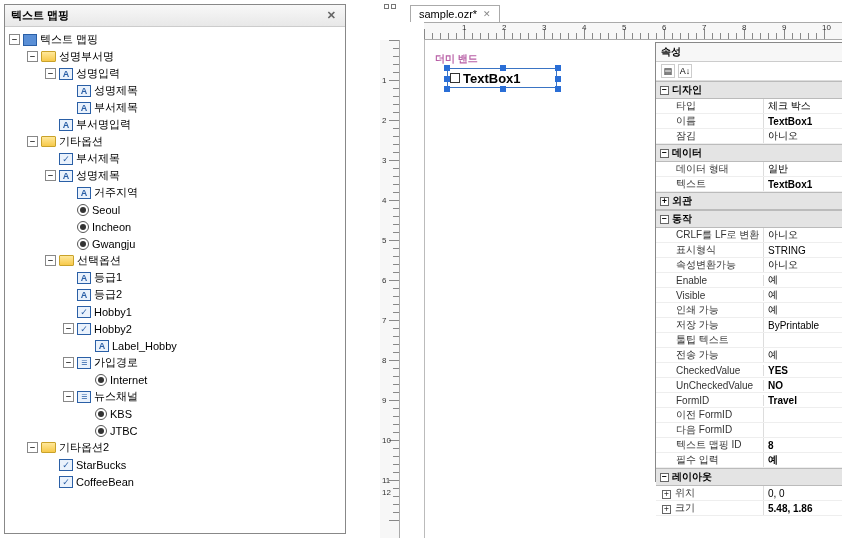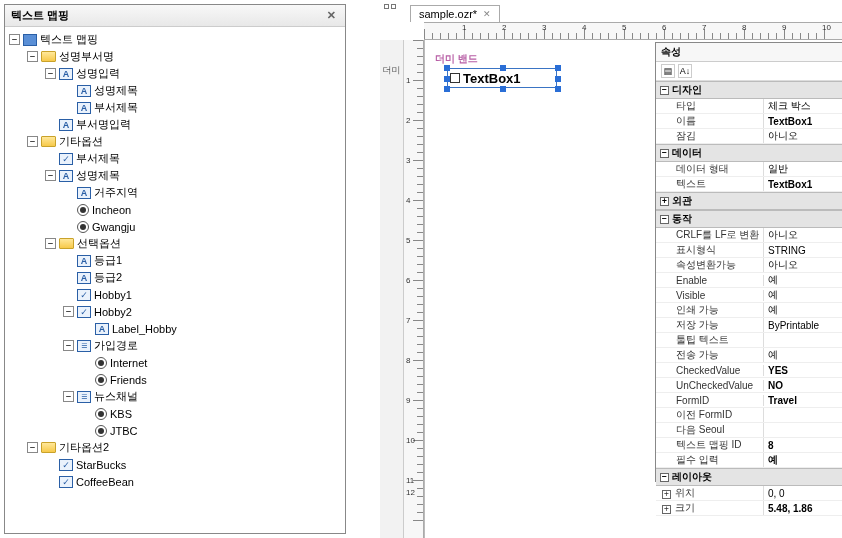--- a/index.html
+++ b/index.html
@@ -378,20 +378,26 @@
       <div class="tree-node">
         <span class="indent" style="width: 54px;"></span>
         <span class="toggle-empty"></span>
         <span class="icon icon-a">A</span>
         <span class="node-label">거주지역</span>
       </div>
       <div class="tree-node">
         <span class="indent" style="width: 54px;"></span>
         <span class="toggle-empty"></span>
         <span class="icon icon-radio"></span>
+        <span class="node-label">Seoul</span>
+      </div>
+      <div class="tree-node">
+        <span class="indent" style="width: 54px;"></span>
+        <span class="toggle-empty"></span>
+        <span class="icon icon-radio"></span>
         <span class="node-label">Incheon</span>
       </div>
       <div class="tree-node">
         <span class="indent" style="width: 54px;"></span>
         <span class="toggle-empty"></span>
         <span class="icon icon-radio"></span>
         <span class="node-label">Gwangju</span>
       </div>
       <div class="tree-node">
         <span class="indent" style="width: 36px;"></span>
@@ -433,26 +439,20 @@
         <span class="indent" style="width: 54px;"></span>
         <span class="toggle">−</span>
         <span class="icon icon-list">☰</span>
         <span class="node-label">가입경로</span>
       </div>
       <div class="tree-node">
         <span class="indent" style="width: 72px;"></span>
         <span class="toggle-empty"></span>
         <span class="icon icon-radio"></span>
         <span class="node-label">Internet</span>
-      </div>
-      <div class="tree-node">
-        <span class="indent" style="width: 72px;"></span>
-        <span class="toggle-empty"></span>
-        <span class="icon icon-radio"></span>
-        <span class="node-label">Friends</span>
       </div>
       <div class="tree-node">
         <span class="indent" style="width: 54px;"></span>
         <span class="toggle">−</span>
         <span class="icon icon-list">☰</span>
         <span class="node-label">뉴스채널</span>
       </div>
       <div class="tree-node">
         <span class="indent" style="width: 72px;"></span>
         <span class="toggle-empty"></span>
@@ -555,21 +555,20 @@
       <div class="num" style="left: 358px;">9</div>
       <div class="tick" style="left: 368px;"></div>
       <div class="tick" style="left: 376px;"></div>
       <div class="tick" style="left: 384px;"></div>
       <div class="tick" style="left: 392px;"></div>
       <div class="tick major" style="left: 400px;"></div>
       <div class="num" style="left: 398px;">10</div>
     </div>
   <div class="work">
     <div class="left-ruler-col">
-      <div class="dummy-col">더미</div>
       <div class="ruler-v" id="rulerV">
           <div class="tickv major" style="top: 0px;"></div>
           <div class="tickv" style="top: 8px;"></div>
           <div class="tickv" style="top: 16px;"></div>
           <div class="tickv" style="top: 24px;"></div>
           <div class="tickv" style="top: 32px;"></div>
           <div class="tickv major" style="top: 40px;"></div>
           <div class="numv" style="top: 36px;">1</div>
           <div class="tickv" style="top: 48px;"></div>
           <div class="tickv" style="top: 56px;"></div>
@@ -746,21 +745,21 @@
             </div>
             <div class="prop-row">
               <div class="prop-key">FormID</div>
               <div class="prop-val bold">Travel</div>
             </div>
             <div class="prop-row">
               <div class="prop-key">이전 FormID</div>
               <div class="prop-val"></div>
             </div>
             <div class="prop-row">
-              <div class="prop-key">다음 Seoul</div>
+              <div class="prop-key">다음 FormID</div>
               <div class="prop-val"></div>
             </div>
             <div class="prop-row">
               <div class="prop-key">텍스트 맵핑 ID</div>
               <div class="prop-val bold">8</div>
             </div>
             <div class="prop-row">
               <div class="prop-key">필수 입력</div>
               <div class="prop-val bold">예</div>
             </div>

